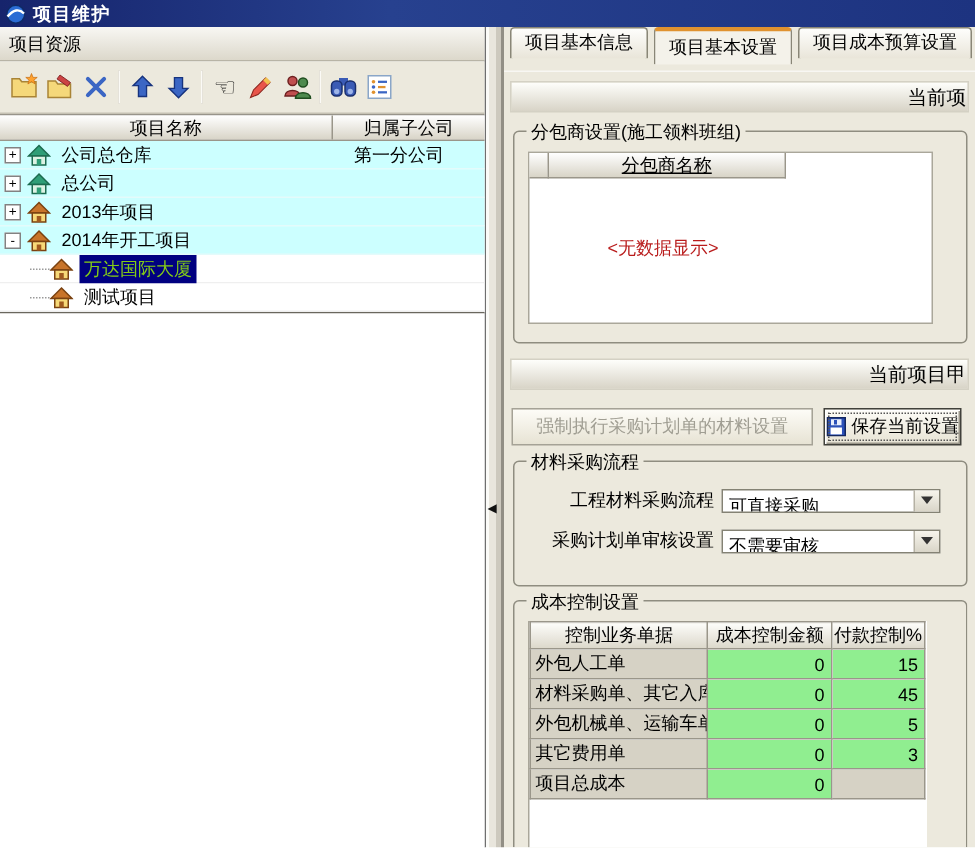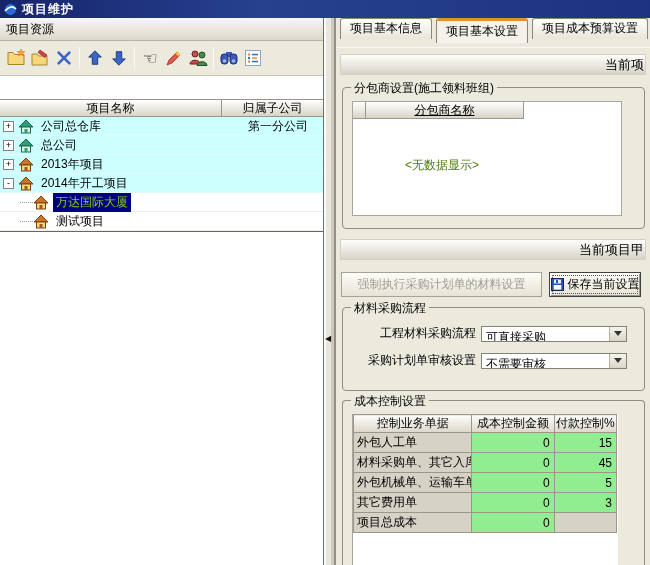--- a/index.html
+++ b/index.html
@@ -16,34 +16,34 @@
   
   .left-panel { width:324px; border-right:1px solid #6f6f6f; display:flex; flex-direction:column; background:#fff; }
   .left-header { height:23px; line-height:22px; padding-left:6px;
     background:linear-gradient(#f8f7f3,#dcd8cb); border-bottom:1px solid #b8b4a6; }
   .toolbar { height:35px; background:#ece9dd; display:flex; align-items:center; padding-left:4px;
     border-bottom:1px solid #c6c2b4; }
   .tbtn { width:24px; height:24px; display:flex; align-items:center; justify-content:center; cursor:pointer; }
   .tsep { width:1px; height:22px; background:#b0aca0; border-right:1px solid #fbfaf6; margin:0 3px; }
   .hand-glyph { font-size:17px; line-height:17px; color:#111; }
 
-  .tree-box { border-top:1px solid #98948a; border-bottom:1px solid #6a675e; background:#fff;margin-top:23px; }
+  .tree-box { border-top:1px solid #98948a; border-bottom:1px solid #6a675e; background:#fff; }
   .tree-header { display:flex; height:17px; background:linear-gradient(#ffffff,#d8d4c7); border-bottom:1px solid #9a968a; }
   .th-name { width:222px; text-align:center; line-height:16px; border-right:1px solid #9a968a; }
   .th-co { flex:1; text-align:center; line-height:16px; }
   .trow { position:relative; display:flex; align-items:center; height:19px; }
   .bg-cyan { background:#ccffff; border-bottom:1px solid #e4fbfb; }
   .bg-white { background:#ffffff; border-bottom:1px solid #efefef; }
   .texp { width:11px; height:11px; margin:0 4px 0 3px; border:1px solid #828282; background:#fff;
     font-size:9px; line-height:9px; text-align:center; flex:0 0 auto; }
   .conn { width:13px; height:1px; border-top:1px dotted #9a9a9a; margin-left:20px; flex:0 0 auto; }
   .ticon { width:17px; display:flex; align-items:center; flex:0 0 auto; margin-right:3px; }
   .tname { padding:1px 3px; white-space:nowrap; }
   .tname.selected { background:#000080; color:#84cc16; }
-  .tco { position:absolute; left:248px; white-space:nowrap; }
+  .tco { position:absolute; left:236px; white-space:nowrap; }
   .left-rest { flex:1; background:#fff; }
 
   
   .splitter { width:12px; position:relative; cursor:col-resize;
     background:linear-gradient(to right,#fbfbf8 0 2px,#e9e6dd 2px 7px,#cdc9be 7px 10px,#928f85 10px 12px); }
   .splitter .collapse { position:absolute; top:316px; left:1px; font-size:8px; color:#111; cursor:pointer; }
 
   
   .right-panel { flex:1; display:flex; flex-direction:column; background:#ece9dd; min-width:0; }
   .tabs-row { height:29px; display:flex; align-items:flex-start; gap:4px; padding-left:4px; background:#ece9dd; }
@@ -61,21 +61,21 @@
   .gb-label { position:absolute; top:-8px; left:8px; background:#ece9dd; padding:0 3px; white-space:nowrap; }
   .gb1 { height:142px; margin-top:12px; }
   .gb2 { height:84px; margin-top:10px; }
   .gb3 { flex:1; margin-top:9px; border-bottom:none; border-radius:4px 4px 0 0; }
 
   .sub-list { position:absolute; left:9px; top:13px; right:22px; bottom:12px; background:#fff; border:1px solid #aaa79a;text-decoration:underline; }
   .sub-head { display:flex; height:17px; }
   .sh-ind { width:13px; background:linear-gradient(#ffffff,#d8d4c7); border-right:1px solid #9a968a; border-bottom:1px solid #9a968a; }
   .sh-name { width:158px; background:linear-gradient(#ffffff,#d8d4c7); border-right:1px solid #9a968a; border-bottom:1px solid #9a968a;
     text-align:center; line-height:16px; }
-  .no-data { position:absolute; left:52px; top:55px; color:#4d7c0f; }
+  .no-data { position:absolute; left:52px; top:55px; color:#b91c1c; }
 
   .btn-row { margin-top:12px; display:flex; gap:7px; padding-left:1px; }
   .btn { height:25px; display:flex; align-items:center; justify-content:center; gap:4px;
     background:linear-gradient(#fdfcf7,#e7e3d4); font-size:12px; cursor:pointer; }
   .btn-save { width:92px; border:1px solid #41413b; outline:1px dotted #555; outline-offset:-4px;
     box-shadow:inset 1px 1px 0 #fff, inset -1px -1px 0 #9a968a; }
   .btn-force { width:201px; border:1px solid #a5a296; color:#a09e93; cursor:default; }
 
   .field-row { display:flex; align-items:center; }
   .fr1 { margin-top:17px; } .fr2 { margin-top:10px; }

